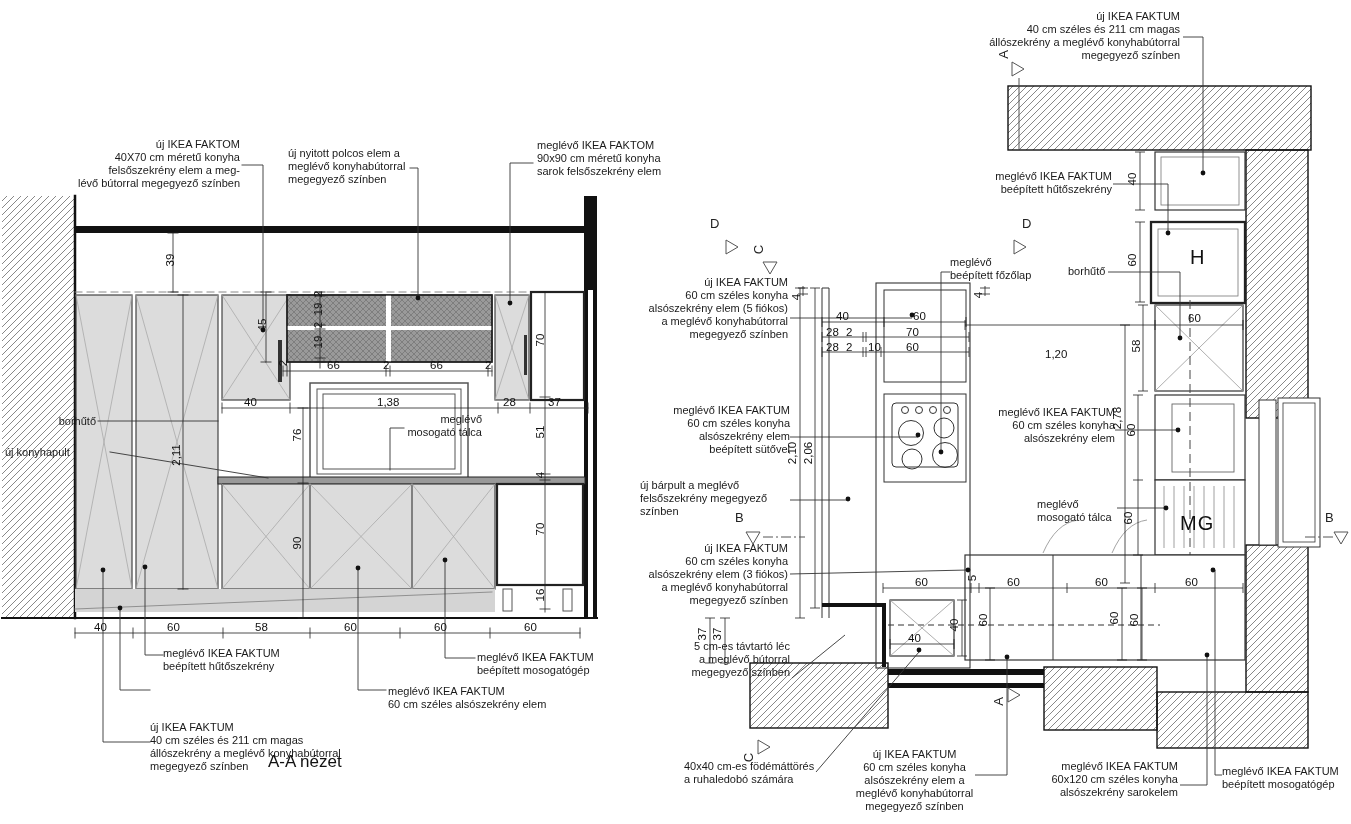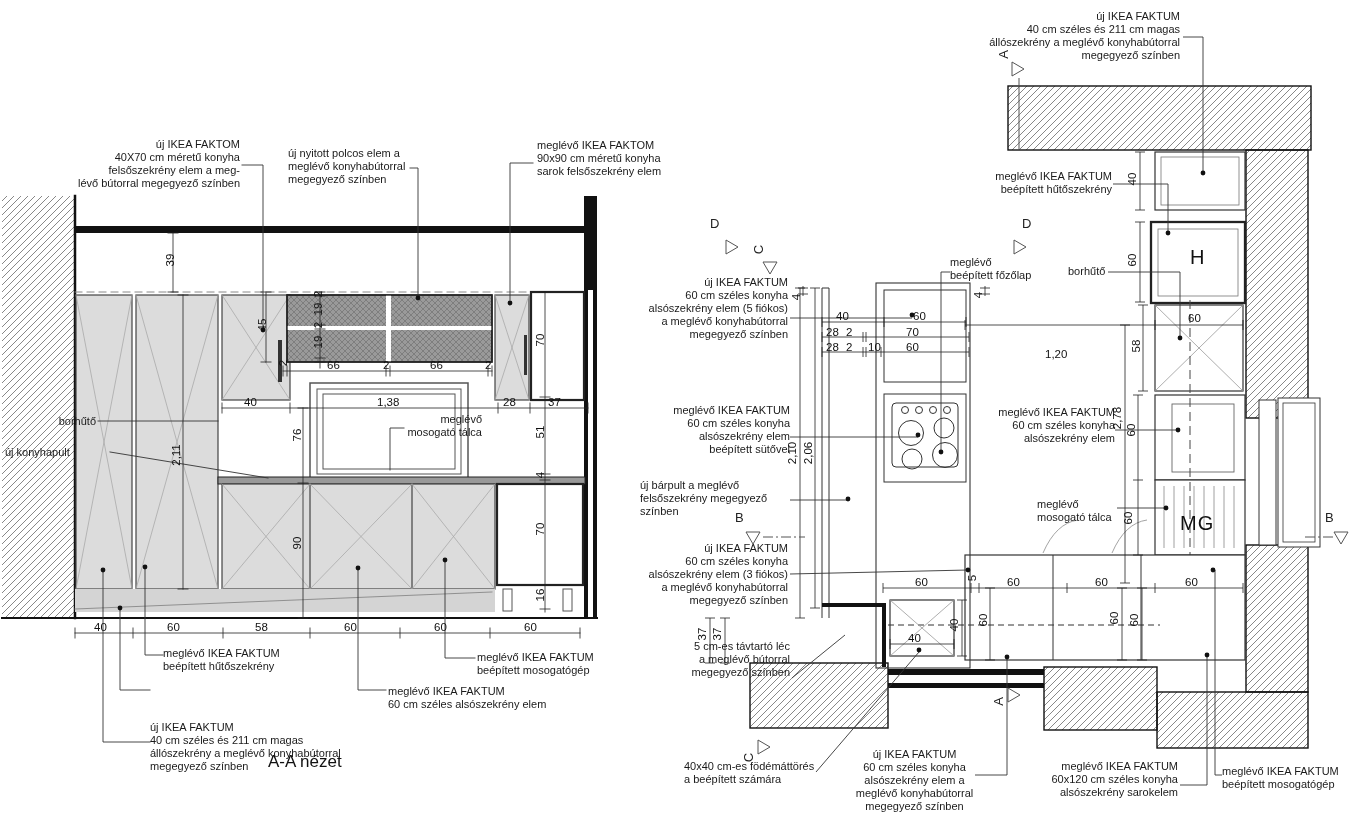--- a/index.html
+++ b/index.html
@@ -336,21 +336,21 @@
 megegyező színben</div>
 <div class="t r" style="left:648px;top:640px;width:142px;">5 cm-es távtartó léc
 a meglévő bútorral
 megegyező színben</div>
 <div class="t r" style="left:975px;top:406px;width:140px;">meglévő IKEA FAKTUM
 60 cm széles konyha
 alsószekrény elem</div>
 <div class="t" style="left:1037px;top:498px;width:82px;">meglévő
 mosogató tálca</div>
 <div class="t" style="left:684px;top:760px;width:140px;">40x40 cm-es födémáttörés
-a beépített számára</div>
+a ruhaledobó számára</div>
 <div class="t c" style="left:852px;top:748px;width:125px;">új IKEA FAKTUM
 60 cm széles konyha
 alsószekrény elem a
 meglévő konyhabútorral
 megegyező színben</div>
 <div class="t r" style="left:1040px;top:760px;width:138px;">meglévő IKEA FAKTUM
 60x120 cm széles konyha
 alsószekrény sarokelem</div>
 <div class="t" style="left:1222px;top:765px;width:125px;">meglévő IKEA FAKTUM
 beépített mosogatógép</div>

